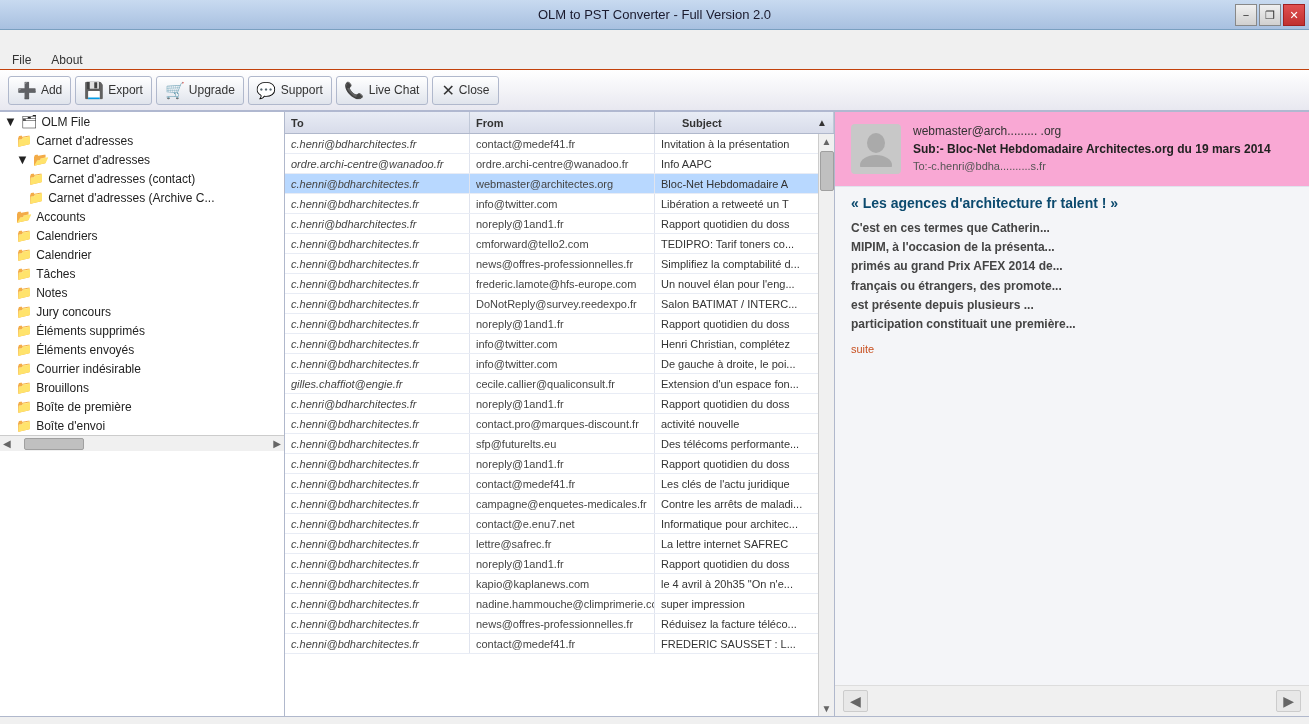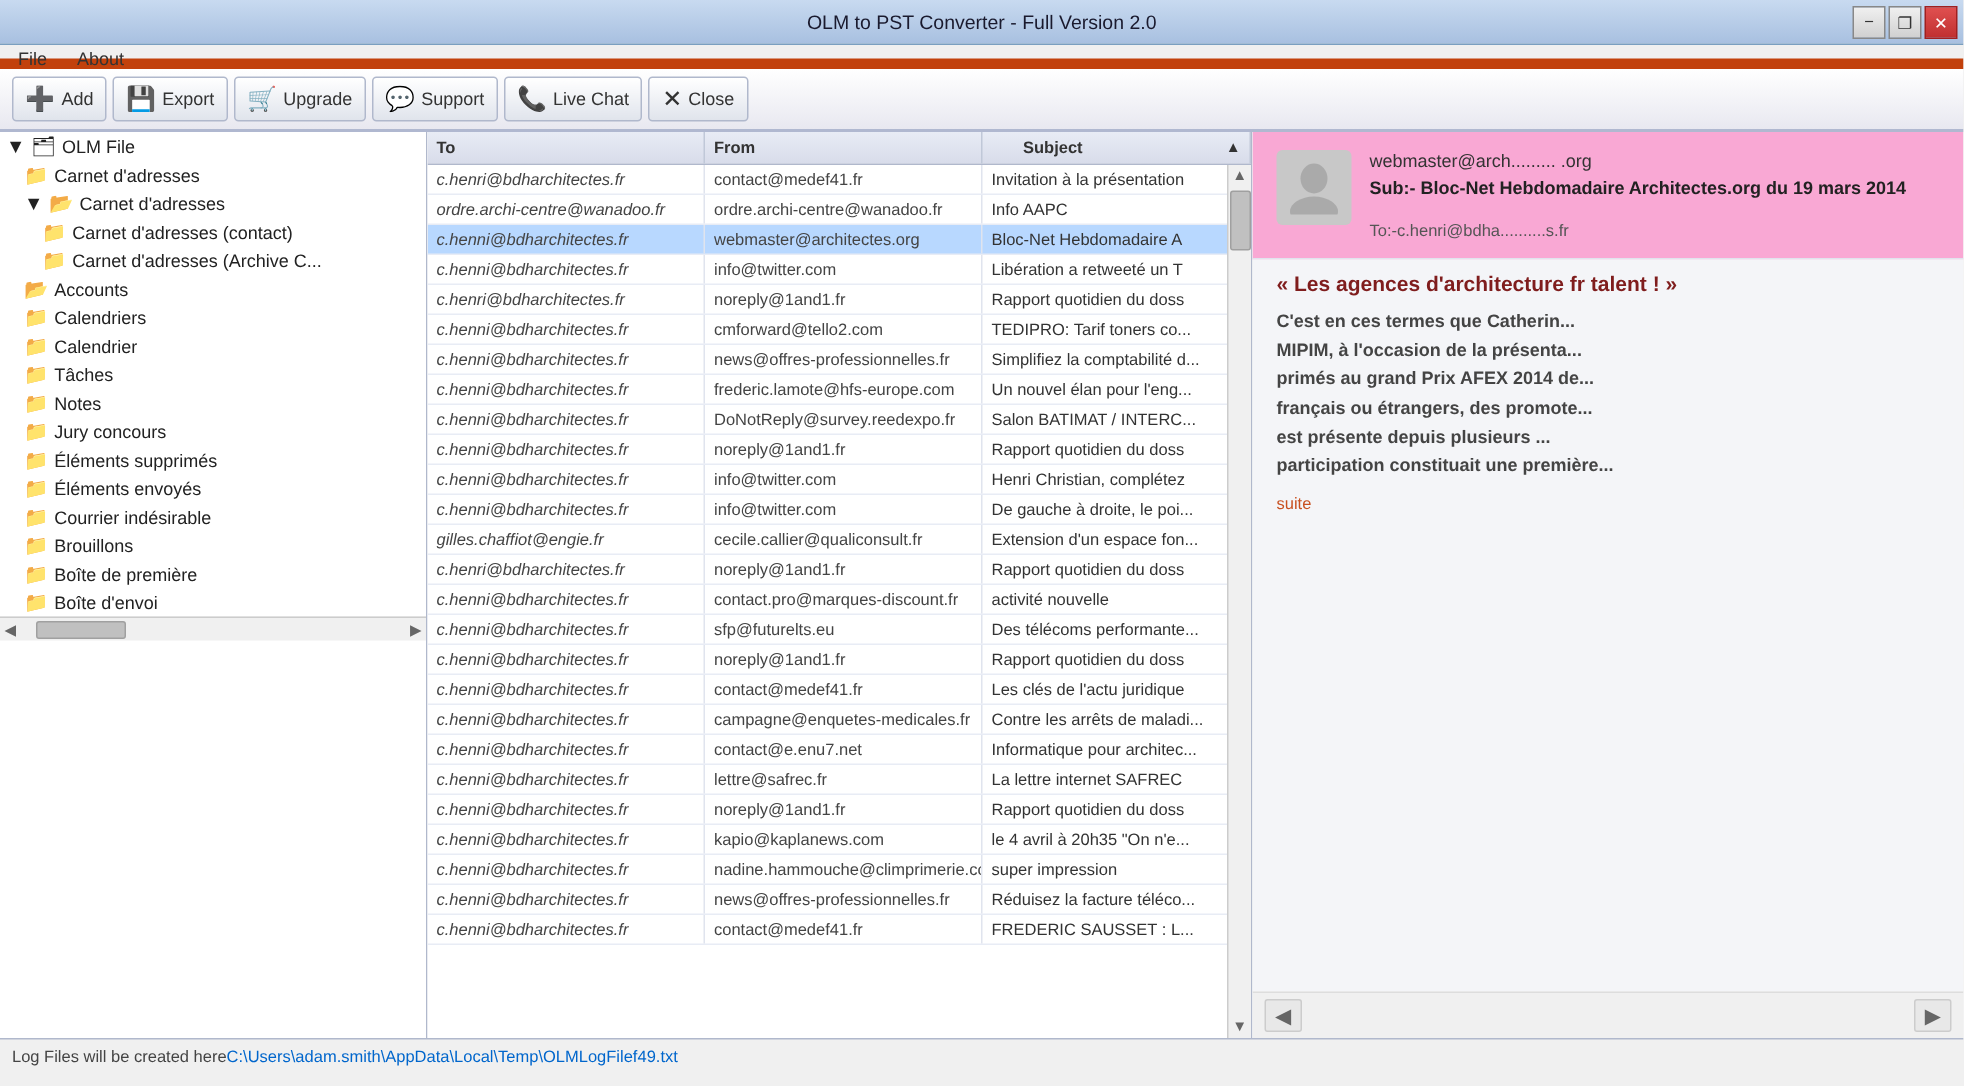--- a/index.html
+++ b/index.html
@@ -28,25 +28,25 @@
       display: flex; align-items: center; justify-content: center;
       font-size: 11px; cursor: pointer; border: 1px solid #888;
       background: linear-gradient(to bottom, #f0f0f0, #d0d0d0);
       color: #333;
     }
     .win-btn.close-btn { background: linear-gradient(to bottom, #e05050, #c03030); color: white; border-color: #a02020; }
     
     
     #menu-bar {
       background: #f0f0f0;
-      height: 16px;
+      height: 40px;
       display: flex;
-      align-items: flex-start;
+      align-items: flex-end;
       padding: 0 8px;
-      border-bottom: 7px solid #c2410c;
+      border-bottom: 1px solid #c2410c;
       gap: 12px;
     }
     .menu-item { font-size: 12px; cursor: pointer; padding: 2px 4px; color: #333; }
     
     
     #toolbar {
       background: linear-gradient(to bottom, #ffffff, #e8e8f0);
       height: 42px;
       display: flex;
       align-items: center;
@@ -143,39 +143,39 @@
       flex-shrink: 0;
     }
     .preview-from-row { display: flex; align-items: flex-start; gap: 12px; }
     .avatar-box {
       width: 50px; height: 50px; background: #c8c8c8; border-radius: 4px;
       display: flex; align-items: center; justify-content: center;
       font-size: 24px; color: #888; flex-shrink: 0;
     }
     .preview-text-block { flex: 1; }
     .preview-from { font-size: 12px; color: #333; margin-bottom: 4px; }
-    .preview-sub { font-size: 12px; font-weight: 600; color: #222; margin-bottom: 16px; }
+    .preview-sub { font-size: 12px; font-weight: 600; color: #222; margin-bottom: 4px; }
     .preview-to { font-size: 11px; color: #555; }
     
     #date-badge {
       background: #555;
       color: white;
       font-size: 13px;
       font-weight: 600;
       padding: 4px 10px;
       display: inline-block;
       margin: 8px 12px;
     }
     
     #email-preview-body {
       flex: 1; overflow-y: auto; padding: 8px 16px;
       background: #f4f5f8;
     }
     .preview-article-title {
-      font-size: 14px; font-weight: 600; color: #7f1d1d; margin-bottom: 8px;
+      font-size: 14px; font-weight: 600; color: #0c4a6e; margin-bottom: 8px;
     }
     .preview-article-body {
       font-size: 12px; color: #444; line-height: 1.6; font-weight: bold;
     }
     .preview-link { color: #c85020; font-size: 11px; cursor: pointer; }
     
     
     .nav-arrows {
       display: flex; justify-content: space-between;
       padding: 4px 8px;

